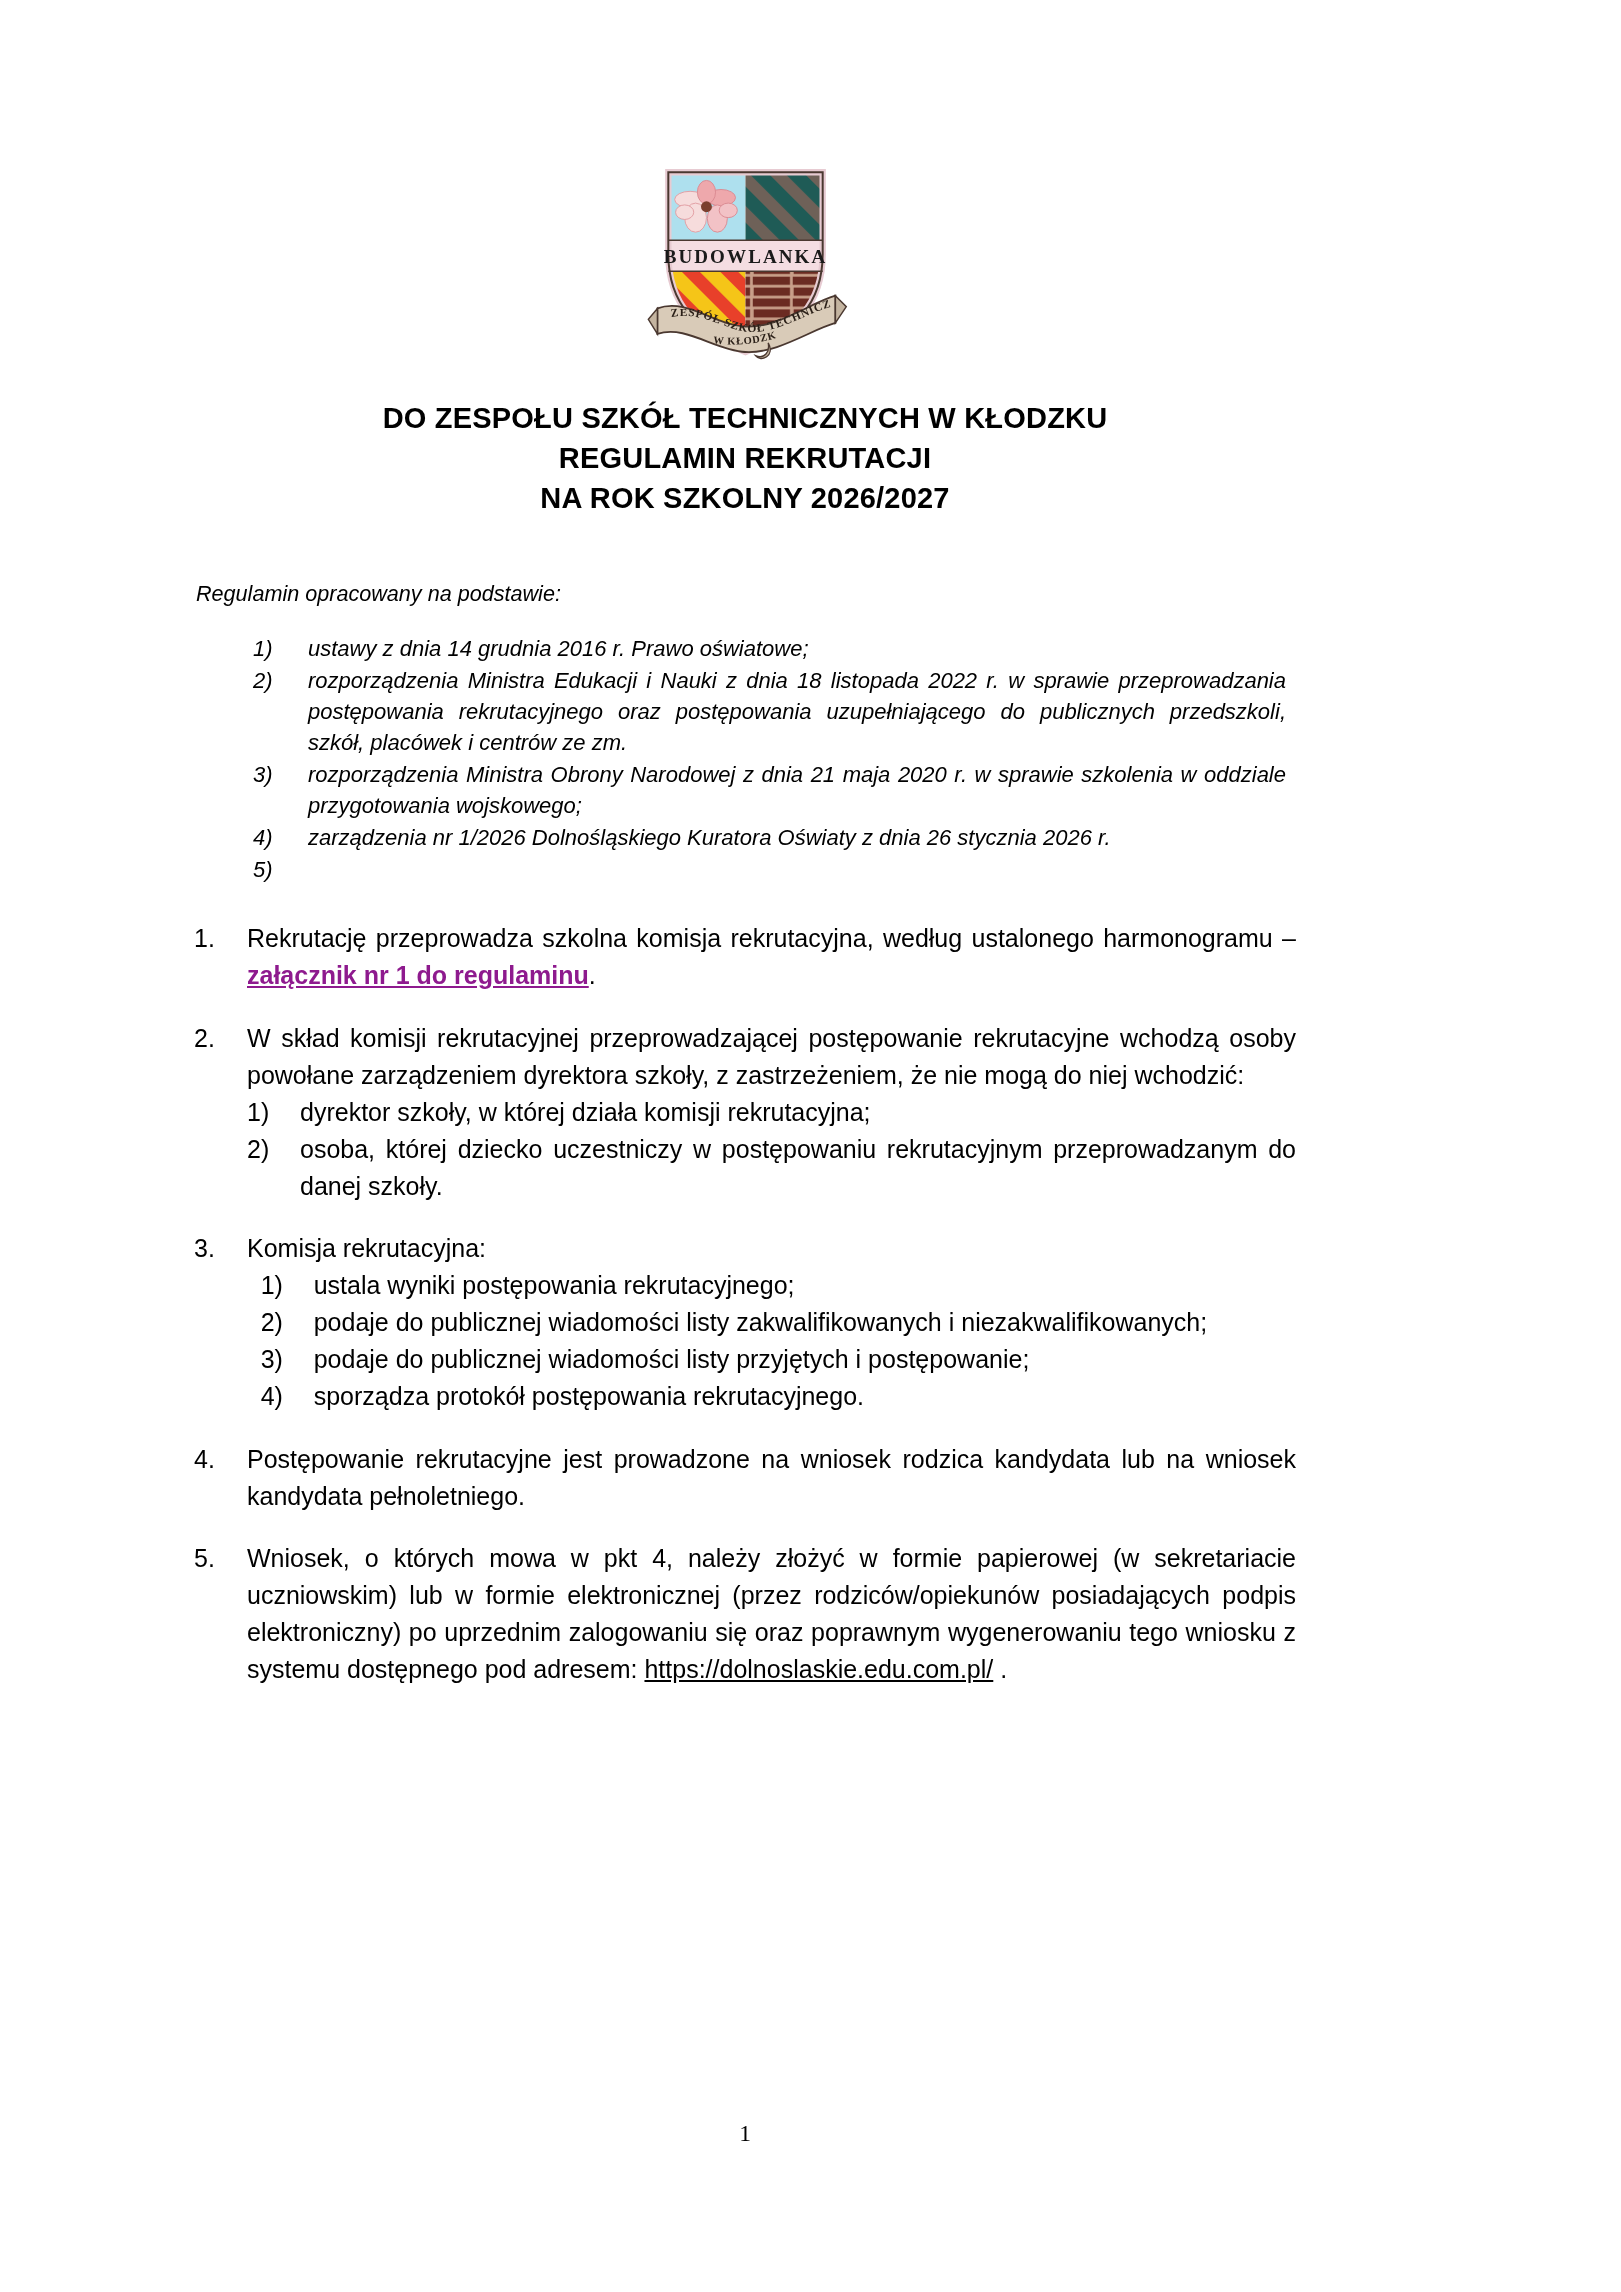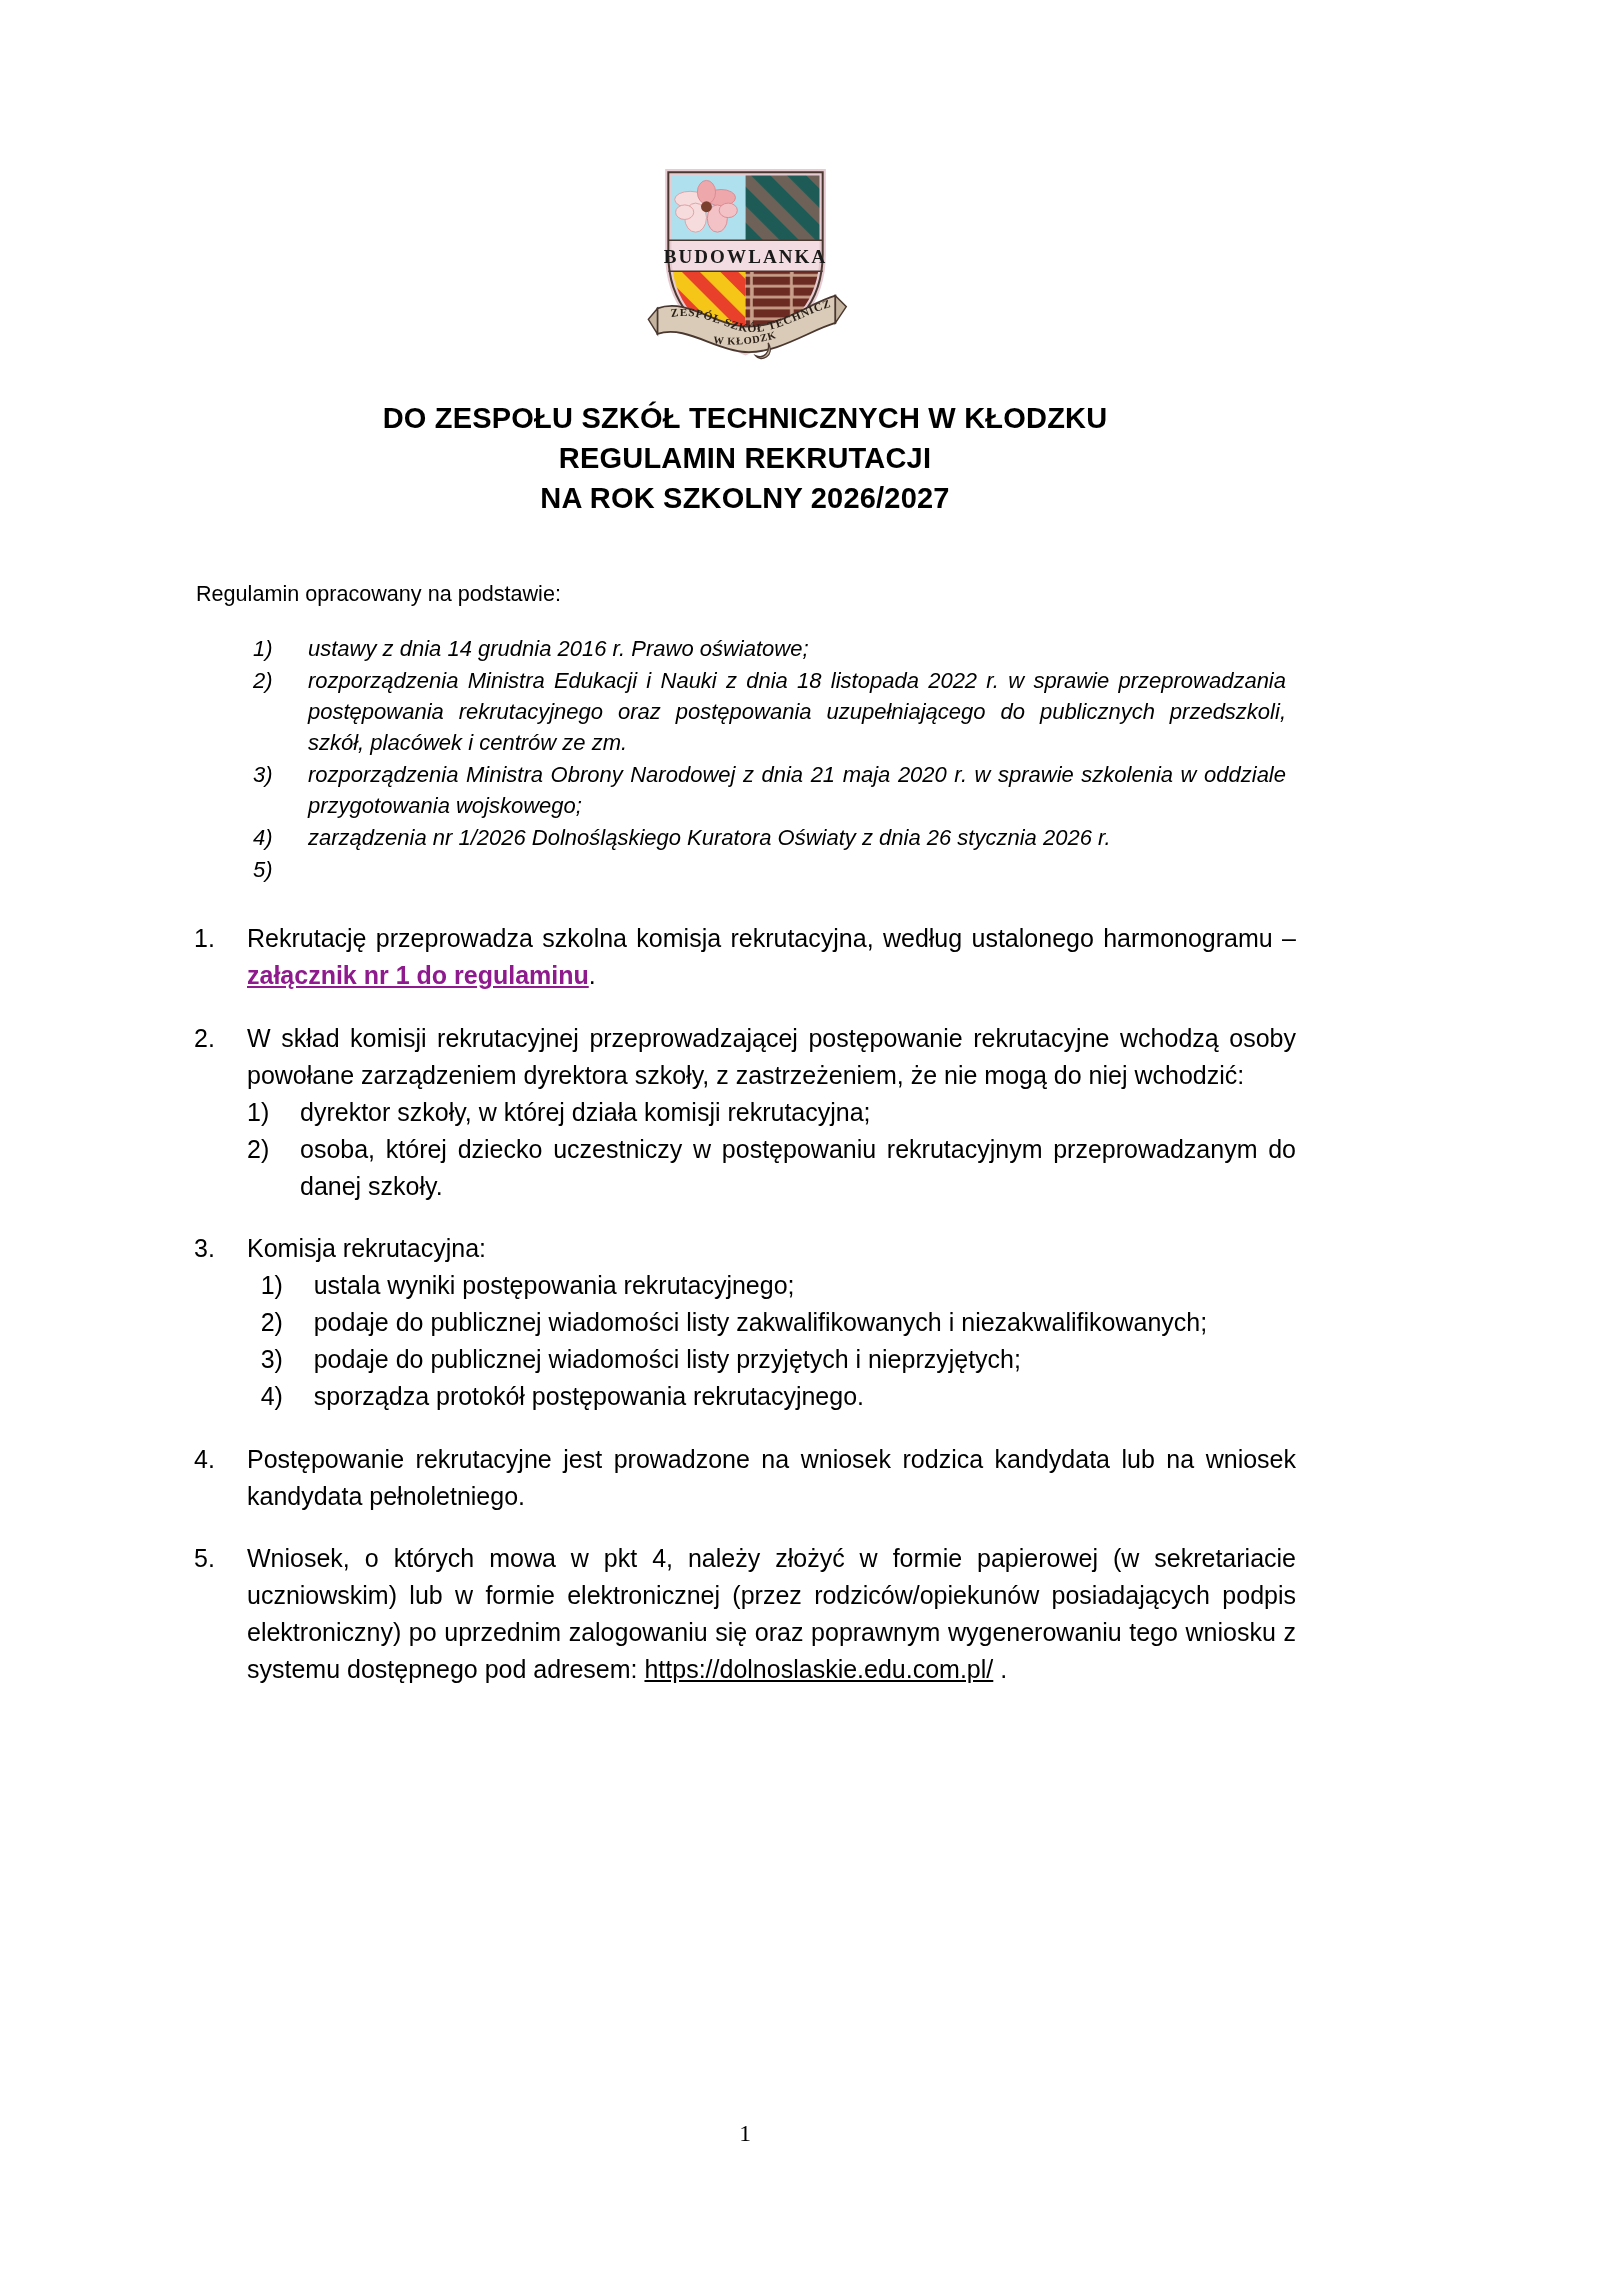--- a/index.html
+++ b/index.html
@@ -48,20 +48,21 @@
     letter-spacing: 0.2px;
   }
   .doc-title .tline { display: block; }
 
   
   .intro {
     margin-top: 61px;
     margin-left: 196px;
     font-size: 21.6px;
     line-height: 29px;
+    font-style: italic;
   }
 
   ol.legal-basis {
     margin: 25.5px 0 0 0;
     padding: 0;
     list-style: none;
     margin-left: 253px;
     margin-right: 204px;
   }
   ol.legal-basis > li {
@@ -277,21 +278,21 @@
         <li>
           <span class="mk">1)</span>
           <span>ustala wyniki postępowania rekrutacyjnego;</span>
         </li>
         <li>
           <span class="mk">2)</span>
           <span>podaje do publicznej wiadomości listy zakwalifikowanych i niezakwalifikowanych;</span>
         </li>
         <li>
           <span class="mk">3)</span>
-          <span>podaje do publicznej wiadomości listy przyjętych i nieprzyjętych;</span>
+          <span>podaje do publicznej wiadomości listy przyjętych i postępowanie;</span>
         </li>
         <li>
           <span class="mk">4)</span>
           <span>sporządza protokół postępowania rekrutacyjnego.</span>
         </li>
       </ol>
     </li>
 
     <li>
       <span class="mk">4.</span>

